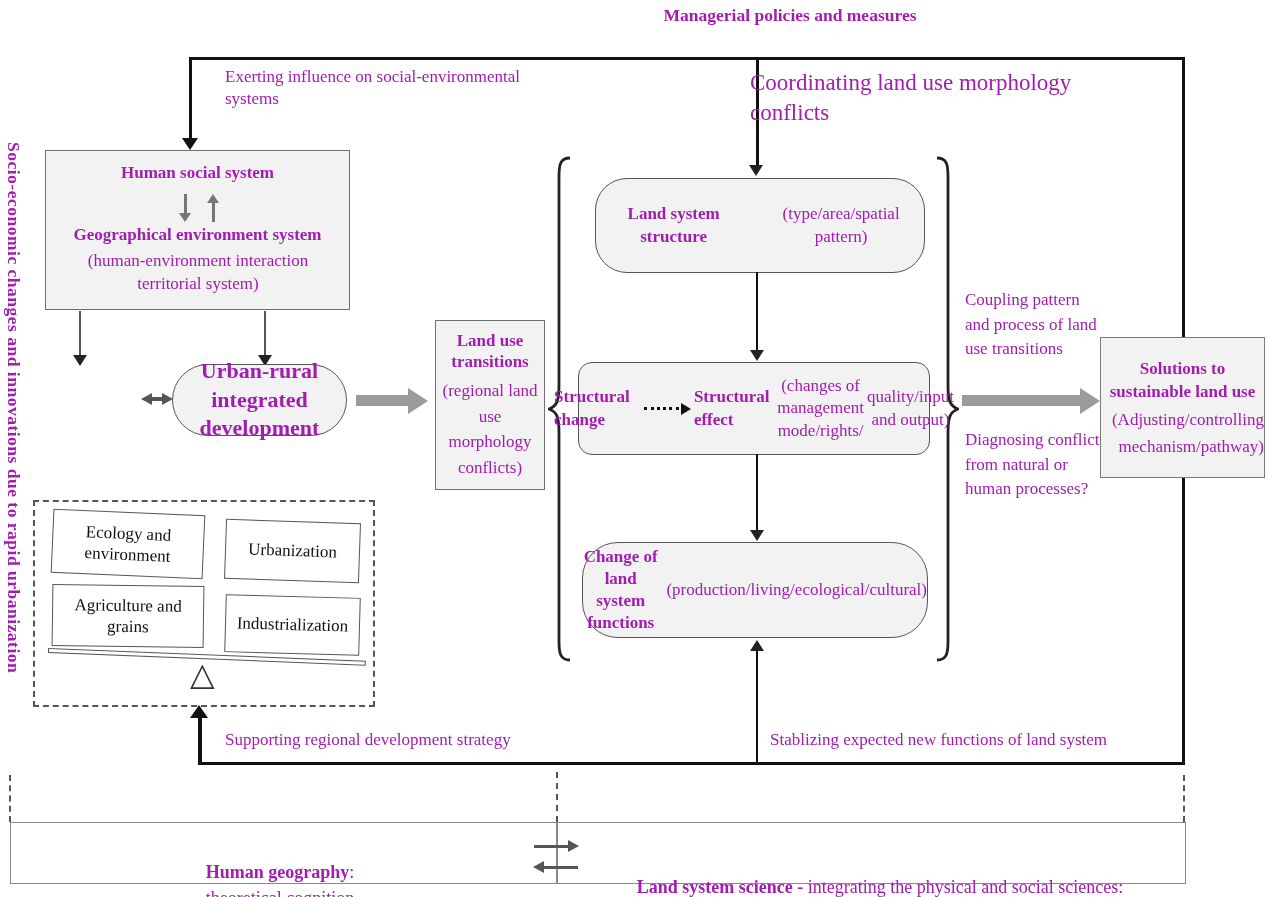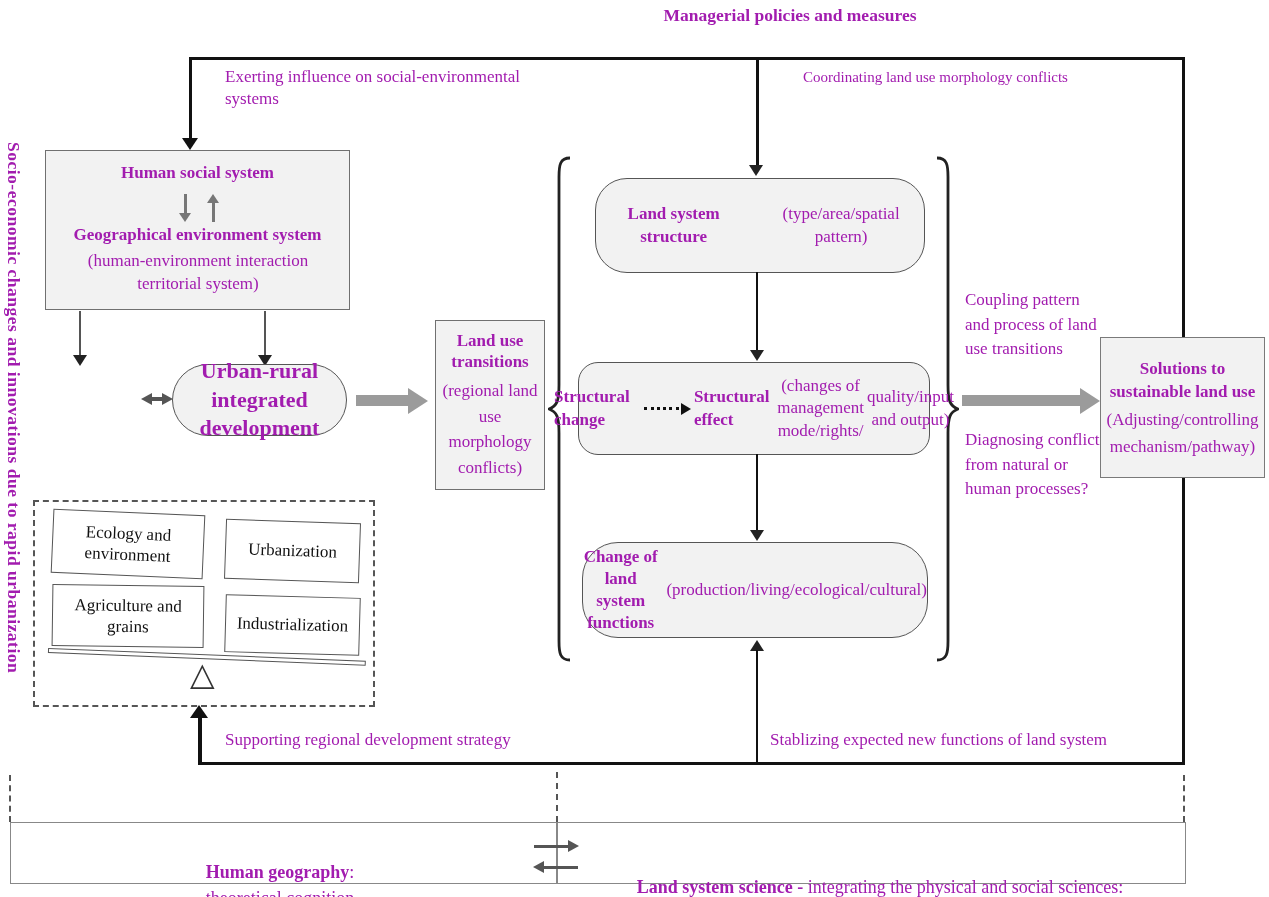--- a/index.html
+++ b/index.html
@@ -45,21 +45,21 @@
 
   <div class="abs vline" style="left:189px;top:57px;height:82px;"></div>
   <div class="abs ah ah-down" style="left:182px;top:138px;"></div>
 
   <div class="abs vline" style="left:756px;top:57px;height:109px;"></div>
   <div class="abs ah ah-down-sm" style="left:749px;top:165px;"></div>
 
   <div class="abs vline" style="left:1182px;top:57px;height:280px;"></div>
 
   <div class="abs txt" style="left:225px;top:66px;width:330px;font-size:17px;">Exerting influence on social-environmental systems</div>
-  <div class="abs txt" style="left:803px;top:68px;width:400px;font-size:15px;">Coordinating land use morphology conflicts</div>
+  <div class="abs txt" style="left:750px;top:68px;width:400px;font-size:23px;">Coordinating land use morphology conflicts</div>
 
   <div class="abs txt side-label" style="left:2px;top:48px;">Socio-economic changes and innovations due to rapid urbanization</div>
 
   <div class="abs box" style="left:45px;top:150px;width:305px;height:160px;"></div>
   <div class="abs txt b c" style="left:45px;top:162px;width:305px;">Human social system</div>
 
   <div class="abs gline" style="left:184px;top:194px;width:2.5px;height:20px;background:#777;"></div>
   <div class="abs ah ah-down-gray" style="left:179px;top:213px;"></div>
   <div class="abs ah ah-up-gray" style="left:207px;top:194px;"></div>
   <div class="abs gline" style="left:212px;top:202px;width:2.5px;height:20px;background:#777;"></div>
@@ -102,21 +102,21 @@
   </svg>
 
   <div class="abs rbox" style="left:595px;top:178px;width:330px;height:95px;gap:7px;border-radius:32px;">
     <div class="txt b c">Land system structure</div>
     <div class="txt c">(type/area/spatial pattern)</div>
   </div>
 
   <div class="abs vline" style="left:756px;top:272px;width:2px;height:79px;"></div>
   <div class="abs ah ah-down-sm" style="left:750px;top:350px;"></div>
 
-  <div class="abs rbox" style="left:578px;top:362px;width:352px;height:93px;gap:3px;border-radius:20px;">
+  <div class="abs rbox" style="left:578px;top:362px;width:352px;height:93px;gap:3px;border-radius:14px;">
     <div style="display:flex;align-items:center;justify-content:center;">
       <span class="txt b">Structural change</span>
       <span class="dots"></span>
       <span class="ah" style="border-top:6px solid transparent;border-bottom:6px solid transparent;border-left:10px solid #111;margin-right:3px;"></span>
       <span class="txt b">Structural effect</span>
     </div>
     <div class="txt c">(changes of management mode/rights/</div>
     <div class="txt c">quality/input and output)</div>
   </div>
 
@@ -130,21 +130,21 @@
 
   <div class="abs ah ah-up-sm" style="left:750px;top:640px;"></div>
   <div class="abs vline" style="left:756px;top:650px;width:2px;height:113px;"></div>
 
   <div class="abs txt" style="left:965px;top:288px;width:138px;line-height:1.45;">Coupling pattern and process of land use transitions</div>
   <div class="abs gshaft" style="left:962px;top:395px;width:118px;height:11px;"></div>
   <div class="abs ah ah-right-gray" style="left:1080px;top:388px;"></div>
   <div class="abs txt" style="left:965px;top:428px;width:150px;line-height:1.45;">Diagnosing conflicts: from natural or human processes?</div>
 
   <div class="abs box" style="left:1100px;top:337px;width:165px;height:141px;border-color:#7a7a7a;
-              display:flex;flex-direction:column;align-items:center;justify-content:center;gap:4px;">
+              display:flex;flex-direction:column;align-items:flex-end;justify-content:center;gap:4px;">
     <div class="txt b c" style="line-height:1.35;">Solutions to sustainable land use</div>
     <div class="txt c" style="line-height:1.45;">(Adjusting/controlling</div>
     <div class="txt c" style="line-height:1.2;">mechanism/pathway)</div>
   </div>
   <div class="abs vline" style="left:1182px;top:478px;height:287px;"></div>
 
   <div class="abs hline" style="left:198px;top:762px;width:987px;"></div>
   <div class="abs ah ah-up" style="left:190px;top:705px;"></div>
   <div class="abs vline" style="left:198px;top:717px;width:4px;height:46px;"></div>
 

